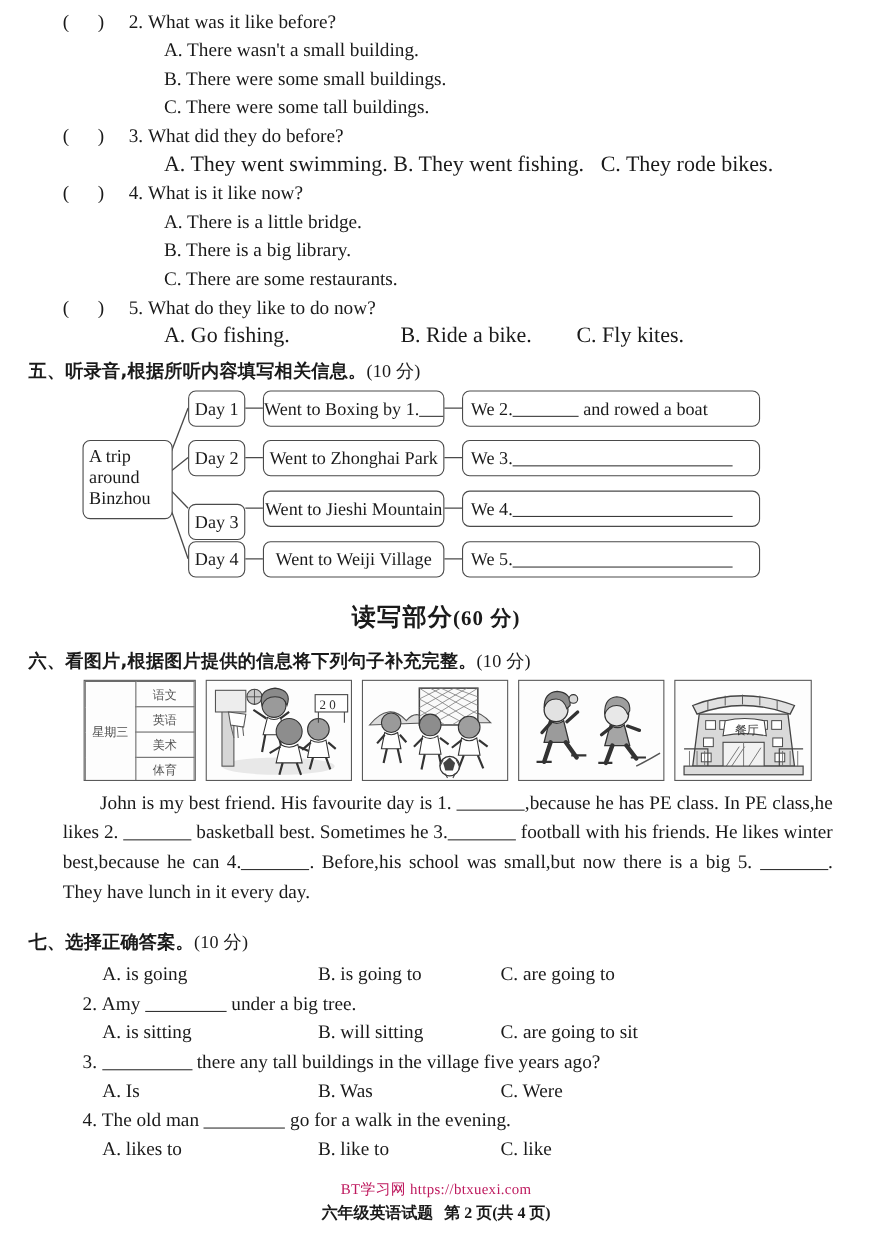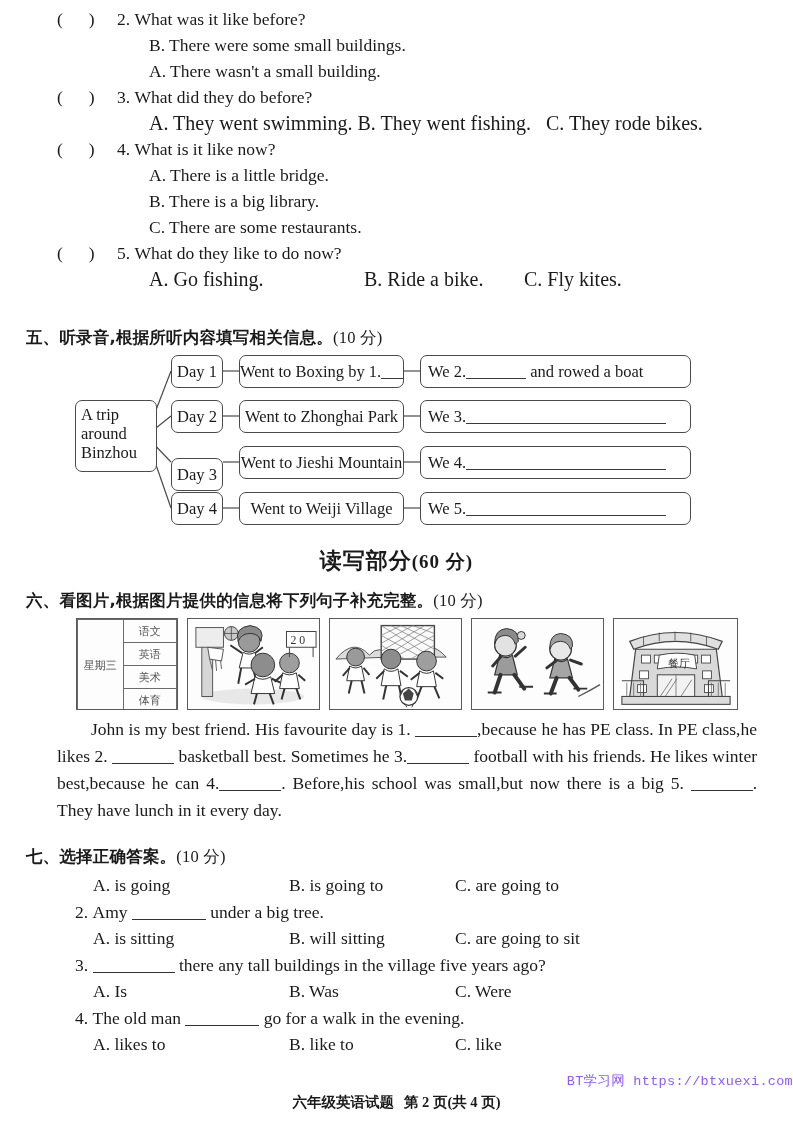--- a/index.html
+++ b/index.html
@@ -222,24 +222,24 @@
   .mc2 .oline .oa { display: inline-block; width: 196px; }
   .mc2 .oline .ob { display: inline-block; width: 166px; }
   .mc2 .oline .oc { display: inline-block; }
 
   
   .watermark {
     position: absolute;
     left: 0;
     top: 1072px;
     width: 793px;
-    text-align: right;
-    font-family: Liberation Mono, monospace;
+    text-align: center;
+    font-family: Liberation Serif, serif;
     font-size: 13.5px;
-    color: #8b5cf6;
+    color: #be185d;
     letter-spacing: 0.3px;
   }
   .footer {
     position: absolute;
     left: 0;
     top: 1093px;
     width: 793px;
     text-align: center;
     font-family: "DejaVu Sans", "Liberation Sans", sans-serif;
     font-weight: bold;
@@ -255,22 +255,23 @@
 </head>
 <body>
 
 <div class="page">
 
   <div class="mc-block">
 
     <div class="q-row">
       <span class="q-paren"><span class="lp">(</span><span>)</span></span><span>2.</span>&nbsp;<span>What was it like before?</span>
     </div>
+    <div class="opt-row"><span>A. There wasn't a small building.</span></div>
     <div class="opt-row"><span>B. There were some small buildings.</span></div>
-    <div class="opt-row"><span>A. There wasn't a small building.</span></div>
+    <div class="opt-row"><span>C. There were some tall buildings.</span></div>
 
     <div class="q-row">
       <span class="q-paren"><span class="lp">(</span><span>)</span></span><span>3.</span>&nbsp;<span>What did they do before?</span>
     </div>
     <div class="three-col"><span class="c1">A. They went swimming.</span> <span class="c2">B. They went fishing.</span>&nbsp;&nbsp;&nbsp;<span class="c3">C. They rode bikes.</span></div>
 
     <div class="q-row">
       <span class="q-paren"><span class="lp">(</span><span>)</span></span><span>4.</span>&nbsp;<span>What is it like now?</span>
     </div>
     <div class="opt-row"><span>A. There is a little bridge.</span></div>

